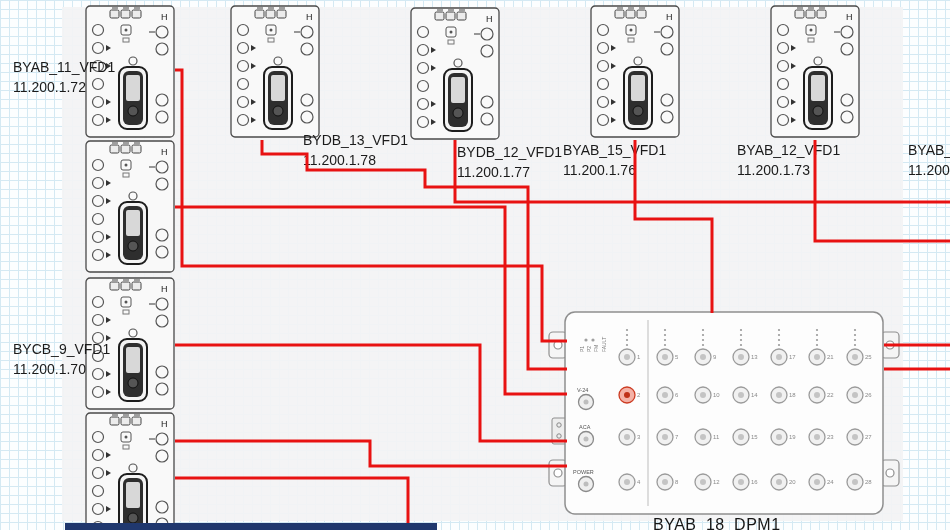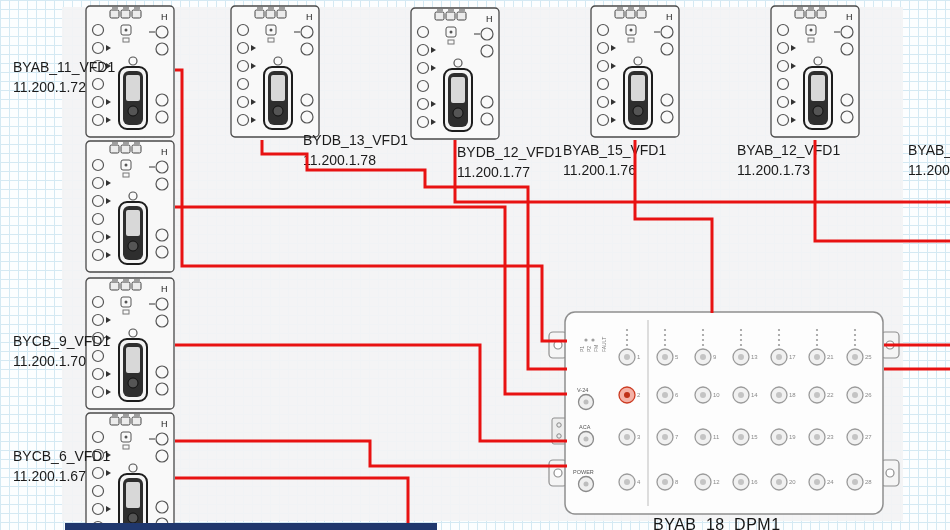--- a/index.html
+++ b/index.html
@@ -422,27 +422,23 @@
     <div>11.200.1.76</div>
   </div>
   <div class="dev-label" style="left:737px;top:141px">
     <div>BYAB_12_VFD1</div>
     <div>11.200.1.73</div>
   </div>
   <div class="dev-label" style="left:908px;top:141px">
     <div>BYAB_13_VFD1</div>
     <div>11.200.1.7</div>
   </div>
-  <div class="dev-label" style="left:13px;top:332px">
+  <div class="dev-label" style="left:13px;top:340px">
     <div>BYCB_9_VFD1</div>
     <div>11.200.1.70</div>
-  </div>
-  <div class="dev-label" style="left:13px;top:447px">
-    <div>BYCB_6_VFD1</div>
-    <div>11.200.1.67</div>
   </div>
 
   <svg id="dpm" width="420" height="230" viewBox="0 0 420 230">
 
     <g fill="#f5f5f5" stroke="#8f8f8f" stroke-width="1.2">
       <rect x="9" y="32" width="18" height="26" rx="4"></rect>
       <rect x="9" y="160" width="18" height="26" rx="4"></rect>
       <rect x="341" y="32" width="18" height="26" rx="4"></rect>
       <rect x="341" y="160" width="18" height="26" rx="4"></rect>
       <circle cx="18" cy="45" r="4" fill="#fff"></circle>

